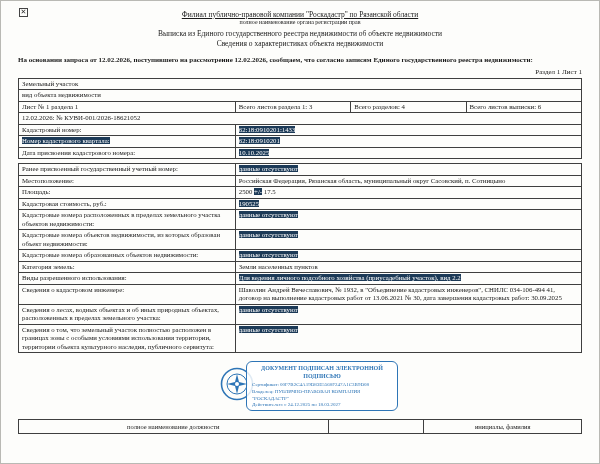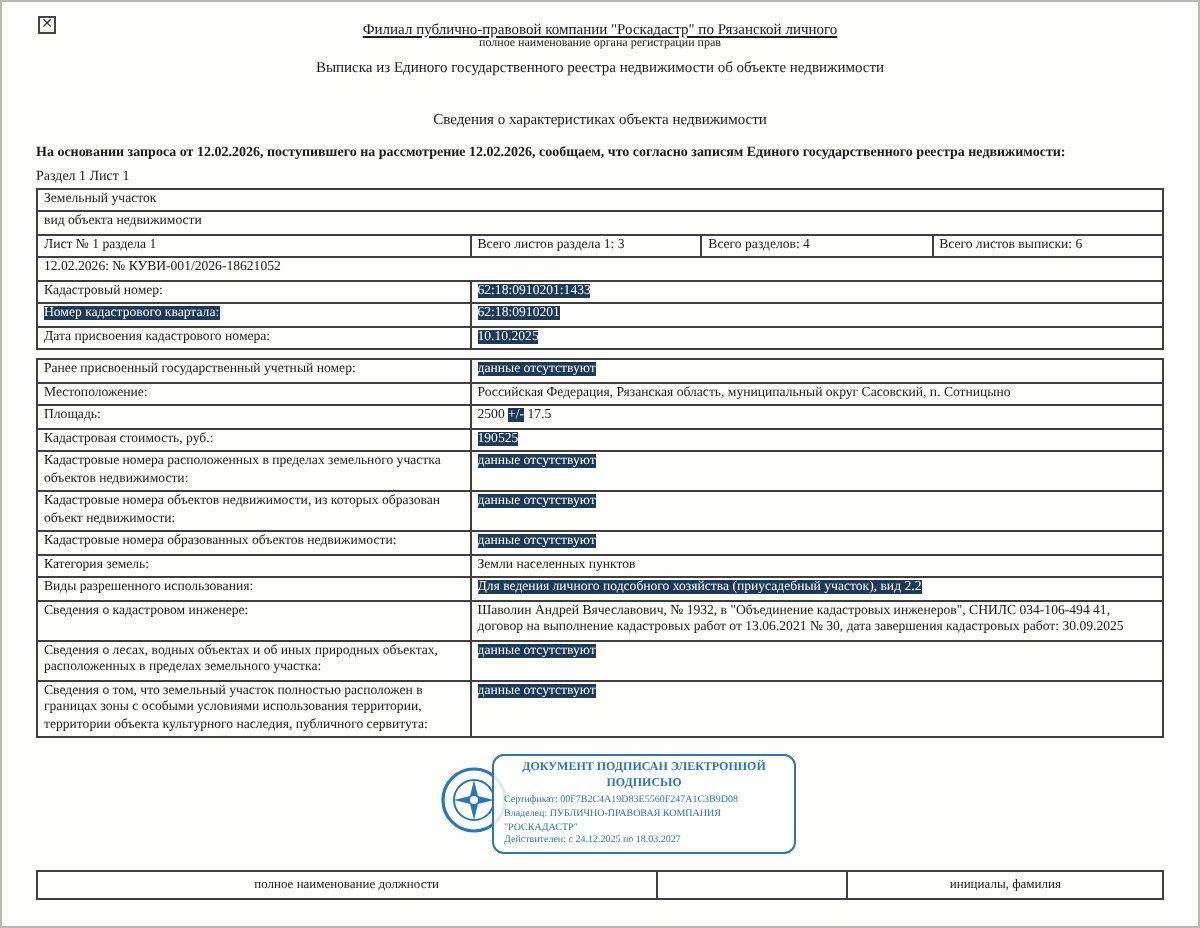--- a/index.html
+++ b/index.html
@@ -19,24 +19,24 @@
   }
   .corner-mark {
     position: absolute; left: 18px; top: 7px;
     width: 9px; height: 9px;
     border: 1px solid #444;
     font-size: 7px; line-height: 7px; text-align: center; color: #333;
   }
   .center { text-align: center; }
   .org-name { font-size: 7.5px; text-decoration: underline; }
   .org-caption { font-size: 6px; margin-bottom: 4px; }
-  .doc-title { font-size: 7.5px; margin-bottom: 17px; }
+  .doc-title { font-size: 7.5px; margin-bottom: 1px; }
   .section-title { font-size: 7.5px; margin-bottom: 8px; }
   .request-line { font-size: 7px; margin-bottom: 4px; font-weight: bold; }
-  .section-marker { font-size: 7px; margin-bottom: 2px; }
+  .section-marker { font-size: 7px; text-align: right; margin-bottom: 2px; }
 
   table.tbl { width: 100%; border-collapse: collapse; table-layout: fixed; }
   table.tbl td {
     border: 1px solid #3f3f3f;
     font-size: 6.8px;
     line-height: 1.25;
     padding: 1px 3px;
     vertical-align: top;
     word-wrap: break-word;
   }
@@ -68,21 +68,21 @@
     vertical-align: middle;
   }
 </style>
 </head>
 <body>
 
 <div class="page">
 
   <span class="corner-mark">✕</span>
 
-  <div class="center org-name">Филиал публично-правовой компании "Роскадастр" по Рязанской личного</div>
+  <div class="center org-name">Филиал публично-правовой компании "Роскадастр" по Рязанской области</div>
   <div class="center org-caption">полное наименование органа регистрации прав</div>
   <div class="center doc-title">Выписка из Единого государственного реестра недвижимости об объекте недвижимости</div>
   <div class="center section-title">Сведения о характеристиках объекта недвижимости</div>
   <div class="request-line">На основании запроса от 12.02.2026, поступившего на рассмотрение 12.02.2026, сообщаем, что согласно записям Единого государственного реестра недвижимости:</div>
   <div class="section-marker">Раздел 1 Лист 1</div>
 
   <table class="tbl">
     <colgroup>
       <col style="width:38.5%">
         <col style="width:20.5%">

